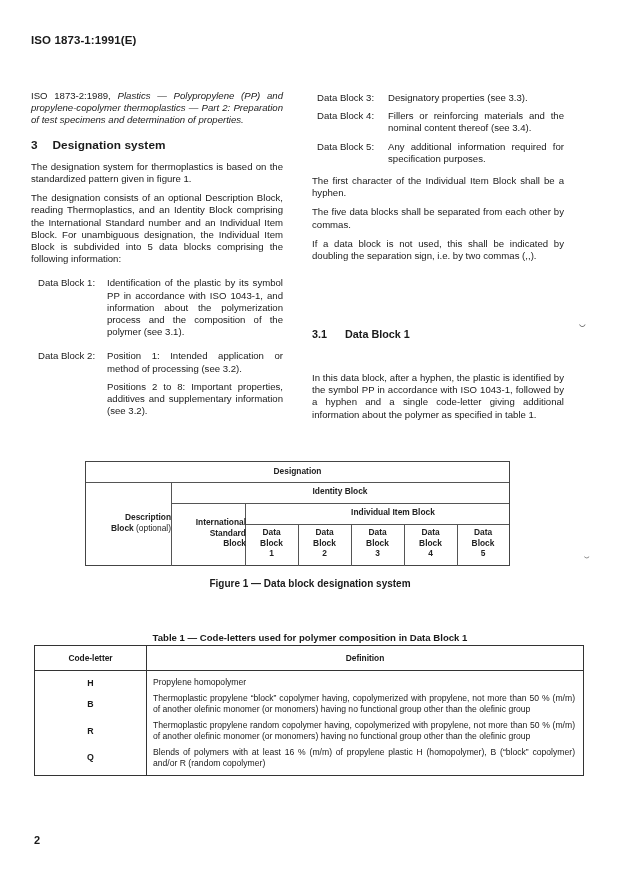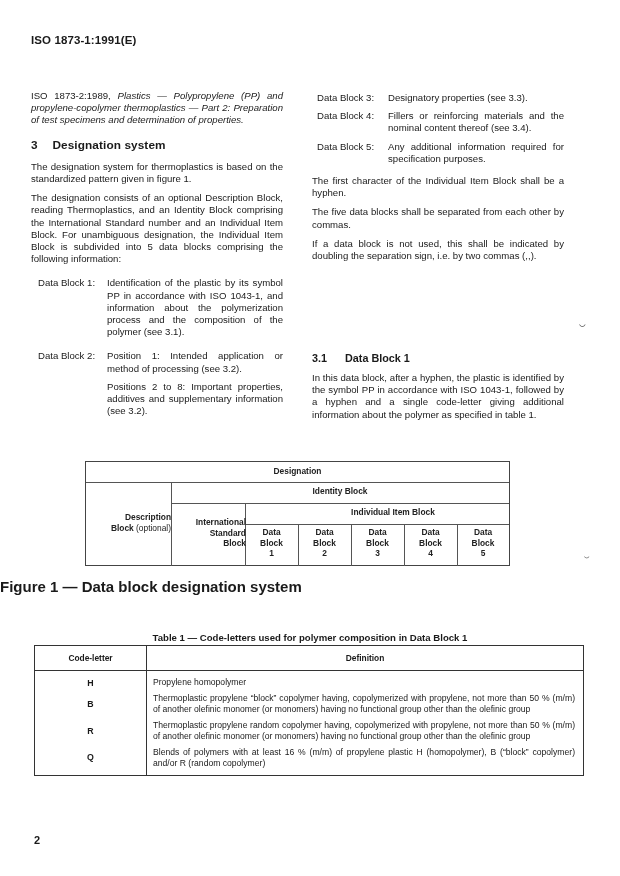--- a/index.html
+++ b/index.html
@@ -15,30 +15,30 @@
     .right-col { left: 312px; top: 92px; width: 252px; }
     .ital { font-style: italic; }
     h2.sec { font-size: 11.8px; font-weight: bold; margin: 12px 0 10px 0; letter-spacing: 0.1px; }
     h2.sec .num { display: inline-block; width: 18px; }
     .dl { display: grid; grid-template-columns: 76px 1fr; column-gap: 0; margin: 0; }
     .dl .term { text-align: left; padding-left: 7px; }
     .dl .def { text-align: justify; margin-bottom: 6px; }
     .dl .def p { margin: 0 0 6px 0; }
     .dl-left { margin-top: 12px; }
     .dl-right .term { padding-left: 5px; }
-    .sub-head { left: 312px; top: 352px; font-size: 10.8px; font-weight: bold; }
+    .sub-head { left: 312px; top: 328px; font-size: 10.8px; font-weight: bold; }
     .sub-head .num { display: inline-block; width: 30px; }
     .sub-para { left: 312px; top: 372px; width: 252px; font-size: 9.6px; line-height: 12.2px; text-align: justify; }
 
     
     .fig { left: 85px; top: 461px; width: 425px; height: 105px; border: 1px solid #444; box-sizing: border-box; }
     .fig .cell { position: absolute; box-sizing: border-box; font-size: 8.4px; font-weight: bold; color: #222; text-align: right; }
     .fig .hline { position: absolute; height: 0; border-top: 1px solid #555; }
     .fig .vline { position: absolute; width: 0; border-left: 1px solid #555; }
-    .fig-caption { left: 0; width: 620px; top: 578px; font-size: 15px; font-weight: bold; }
+    .fig-caption { left: 0; width: 620px; top: 578px; text-align: center; font-size: 10px; font-weight: bold; }
     .normal { font-weight: normal; }
 
     
     .tbl-title { left: 0; width: 620px; top: 632px; text-align: center; font-size: 9.6px; font-weight: bold; }
     .tbl { left: 34px; top: 645px; width: 550px; border: 1px solid #333; box-sizing: border-box; border-collapse: collapse; font-size: 8.6px; }
     .tbl th { font-weight: bold; height: 22px; border-bottom: 1px solid #333; font-size: 8.4px; }
     .tbl th.c1 { width: 109px; border-right: 1px solid #333; }
     .tbl td { vertical-align: middle; line-height: 11px; }
     .tbl td.code { text-align: center; font-weight: bold; border-right: 1px solid #333; font-size: 8.8px; }
     .tbl td.def { padding: 2px 8px 3px 6px; text-align: justify; }

